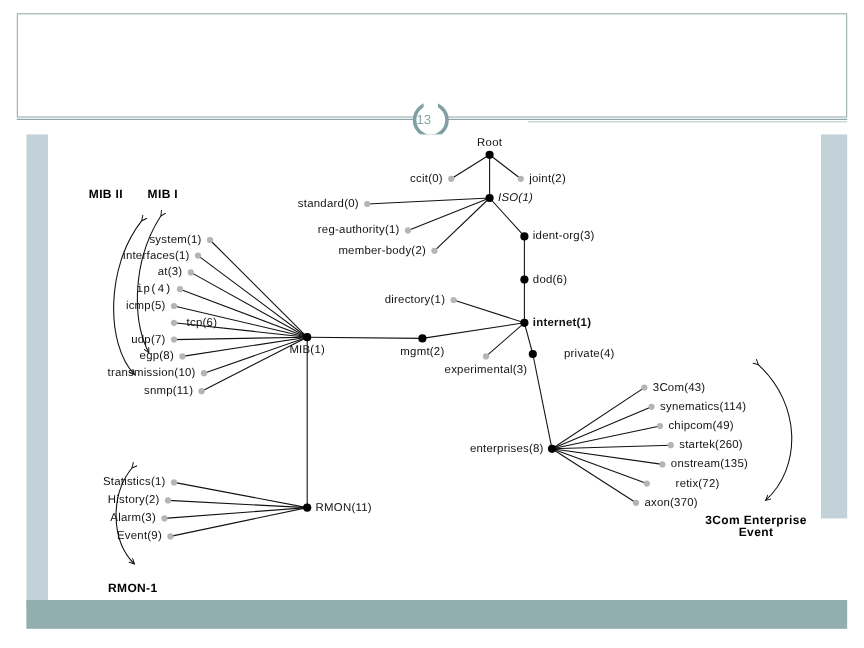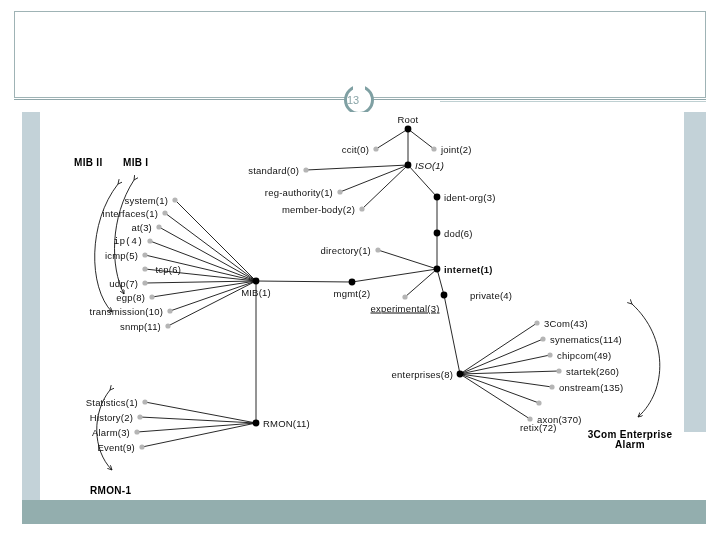--- a/index.html
+++ b/index.html
@@ -266,21 +266,21 @@
         <div class="lbl l" style="left: 401px; top: 37px;">joint(2)</div>
         <div class="lbl l" style="left: 375px; top: 53px; font-style: italic;">ISO(1)</div>
         <div class="lbl r" style="left: 259px; top: 58px;">standard(0)</div>
         <div class="lbl r" style="left: 293px; top: 80px;">reg-authority(1)</div>
         <div class="lbl r" style="left: 315px; top: 97px;">member-body(2)</div>
         <div class="lbl l" style="left: 404px; top: 85px;">ident-org(3)</div>
         <div class="lbl l" style="left: 404px; top: 121px;">dod(6)</div>
         <div class="lbl l" style="left: 404px; top: 157px; font-weight: bold;">internet(1)</div>
         <div class="lbl r" style="left: 331px; top: 138px;">directory(1)</div>
         <div class="lbl c" style="left: 312px; top: 181px;">mgmt(2)</div>
-        <div class="lbl c" style="left: 365px; top: 196px; text-decoration: underline;">experimental(3)</div>
+        <div class="lbl c" style="left: 365px; top: 196px;">experimental(3)</div>
         <div class="lbl l" style="left: 390px; top: 183px; margin-left: 40px;">private(4)</div>
         <div class="lbl c" style="left: 216px; top: 180px;">MIB(1)</div>
         <div class="lbl l" style="left: 223px; top: 311px;">RMON(11)</div>
         <div class="lbl r" style="left: 413px; top: 262px;">enterprises(8)</div>
         <div class="lbl r" style="left: 128px; top: 88px;">system(1)</div>
         <div class="lbl r" style="left: 118px; top: 101px;">interfaces(1)</div>
         <div class="lbl r" style="left: 112px; top: 115px;">at(3)</div>
         <div class="lbl r" style="left: 103px; top: 129px; font-family: Liberation Mono, monospace;">ip(4)</div>
         <div class="lbl r" style="left: 98px; top: 143px; text-align: right;">icmp(5)</div>
         <div class="lbl r" style="left: 98px; top: 157px; margin-left: 43px;">tcp(6)</div>
@@ -290,23 +290,23 @@
         <div class="lbl r" style="left: 121px; top: 214px;">snmp(11)</div>
         <div class="lbl r" style="left: 98px; top: 290px;">Statistics(1)</div>
         <div class="lbl r" style="left: 93px; top: 305px;">History(2)</div>
         <div class="lbl r" style="left: 90px; top: 320px;">Alarm(3)</div>
         <div class="lbl r" style="left: 95px; top: 335px;">Event(9)</div>
         <div class="lbl l" style="left: 504px; top: 211px;">3Com(43)</div>
         <div class="lbl l" style="left: 510px; top: 227px;">synematics(114)</div>
         <div class="lbl l" style="left: 517px; top: 243px;">chipcom(49)</div>
         <div class="lbl l" style="left: 526px; top: 259px;">startek(260)</div>
         <div class="lbl l" style="left: 519px; top: 275px;">onstream(135)</div>
-        <div class="lbl l" style="left: 480px; top: 291px; margin-top: 24px;">retix(72)</div>
+        <div class="lbl l" style="left: 523px; top: 291px;">retix(72)</div>
         <div class="lbl l" style="left: 497px; top: 307px;">axon(370)</div>
         <div class="grp-label" style="left: 34px; top: 45px;">MIB II</div>
         <div class="grp-label" style="left: 83px; top: 45px;">MIB I</div>
         <div class="grp-label" style="left: 50px; top: 373px;">RMON-1</div>
         <div class="grp-label c" style="left: 590px; top: 317px;">3Com Enterprise</div>
-        <div class="grp-label c" style="left: 590px; top: 327px;">Alarm</div>
+        <div class="grp-label c" style="left: 590px; top: 327px;">Event</div>
       </div>
   </div>
 
 </div>
 
 </body></html>

